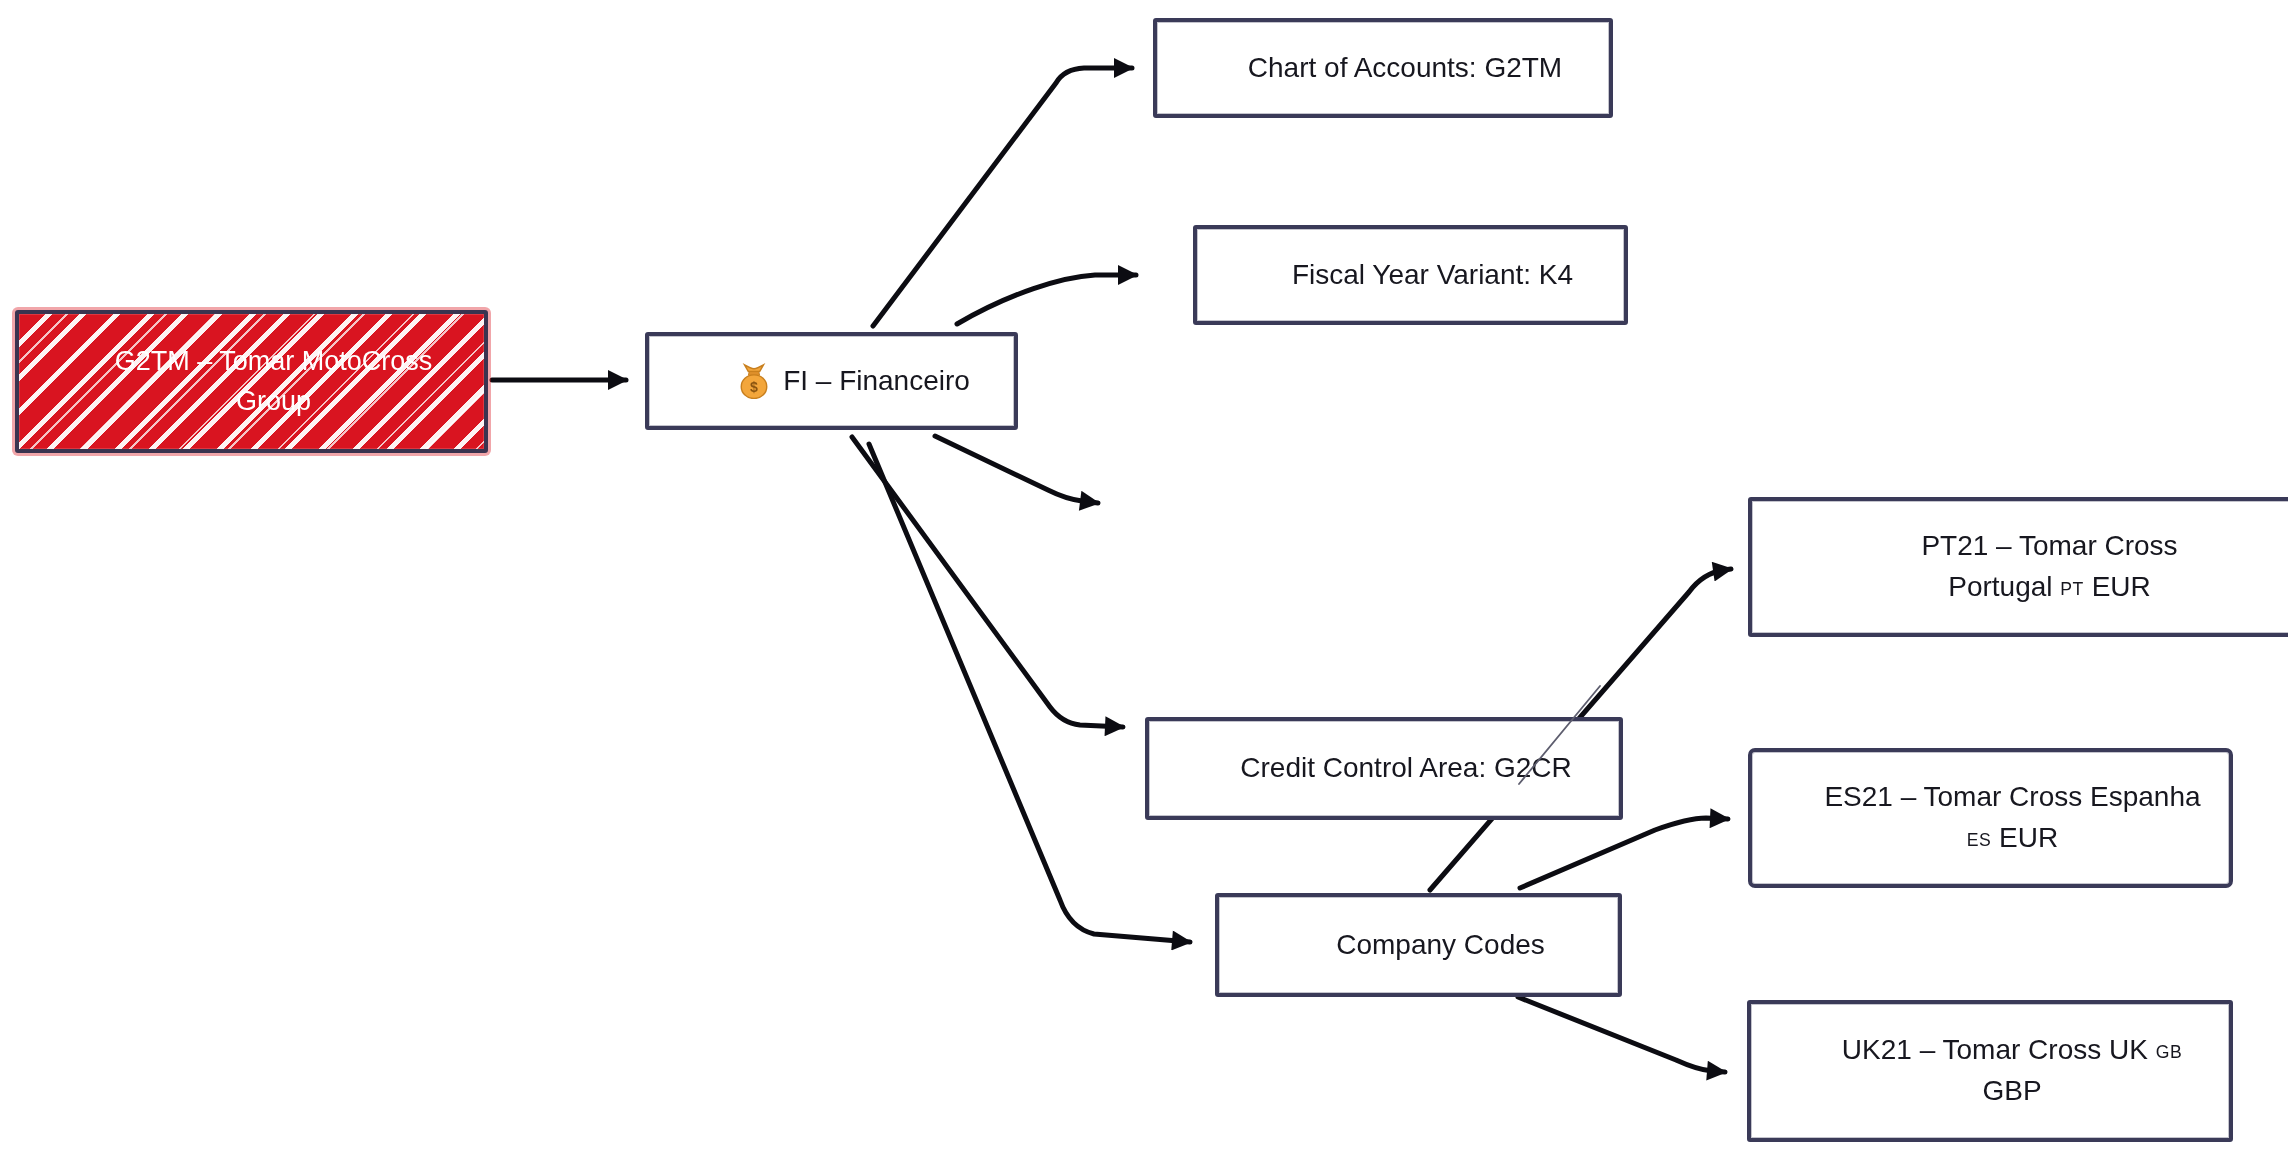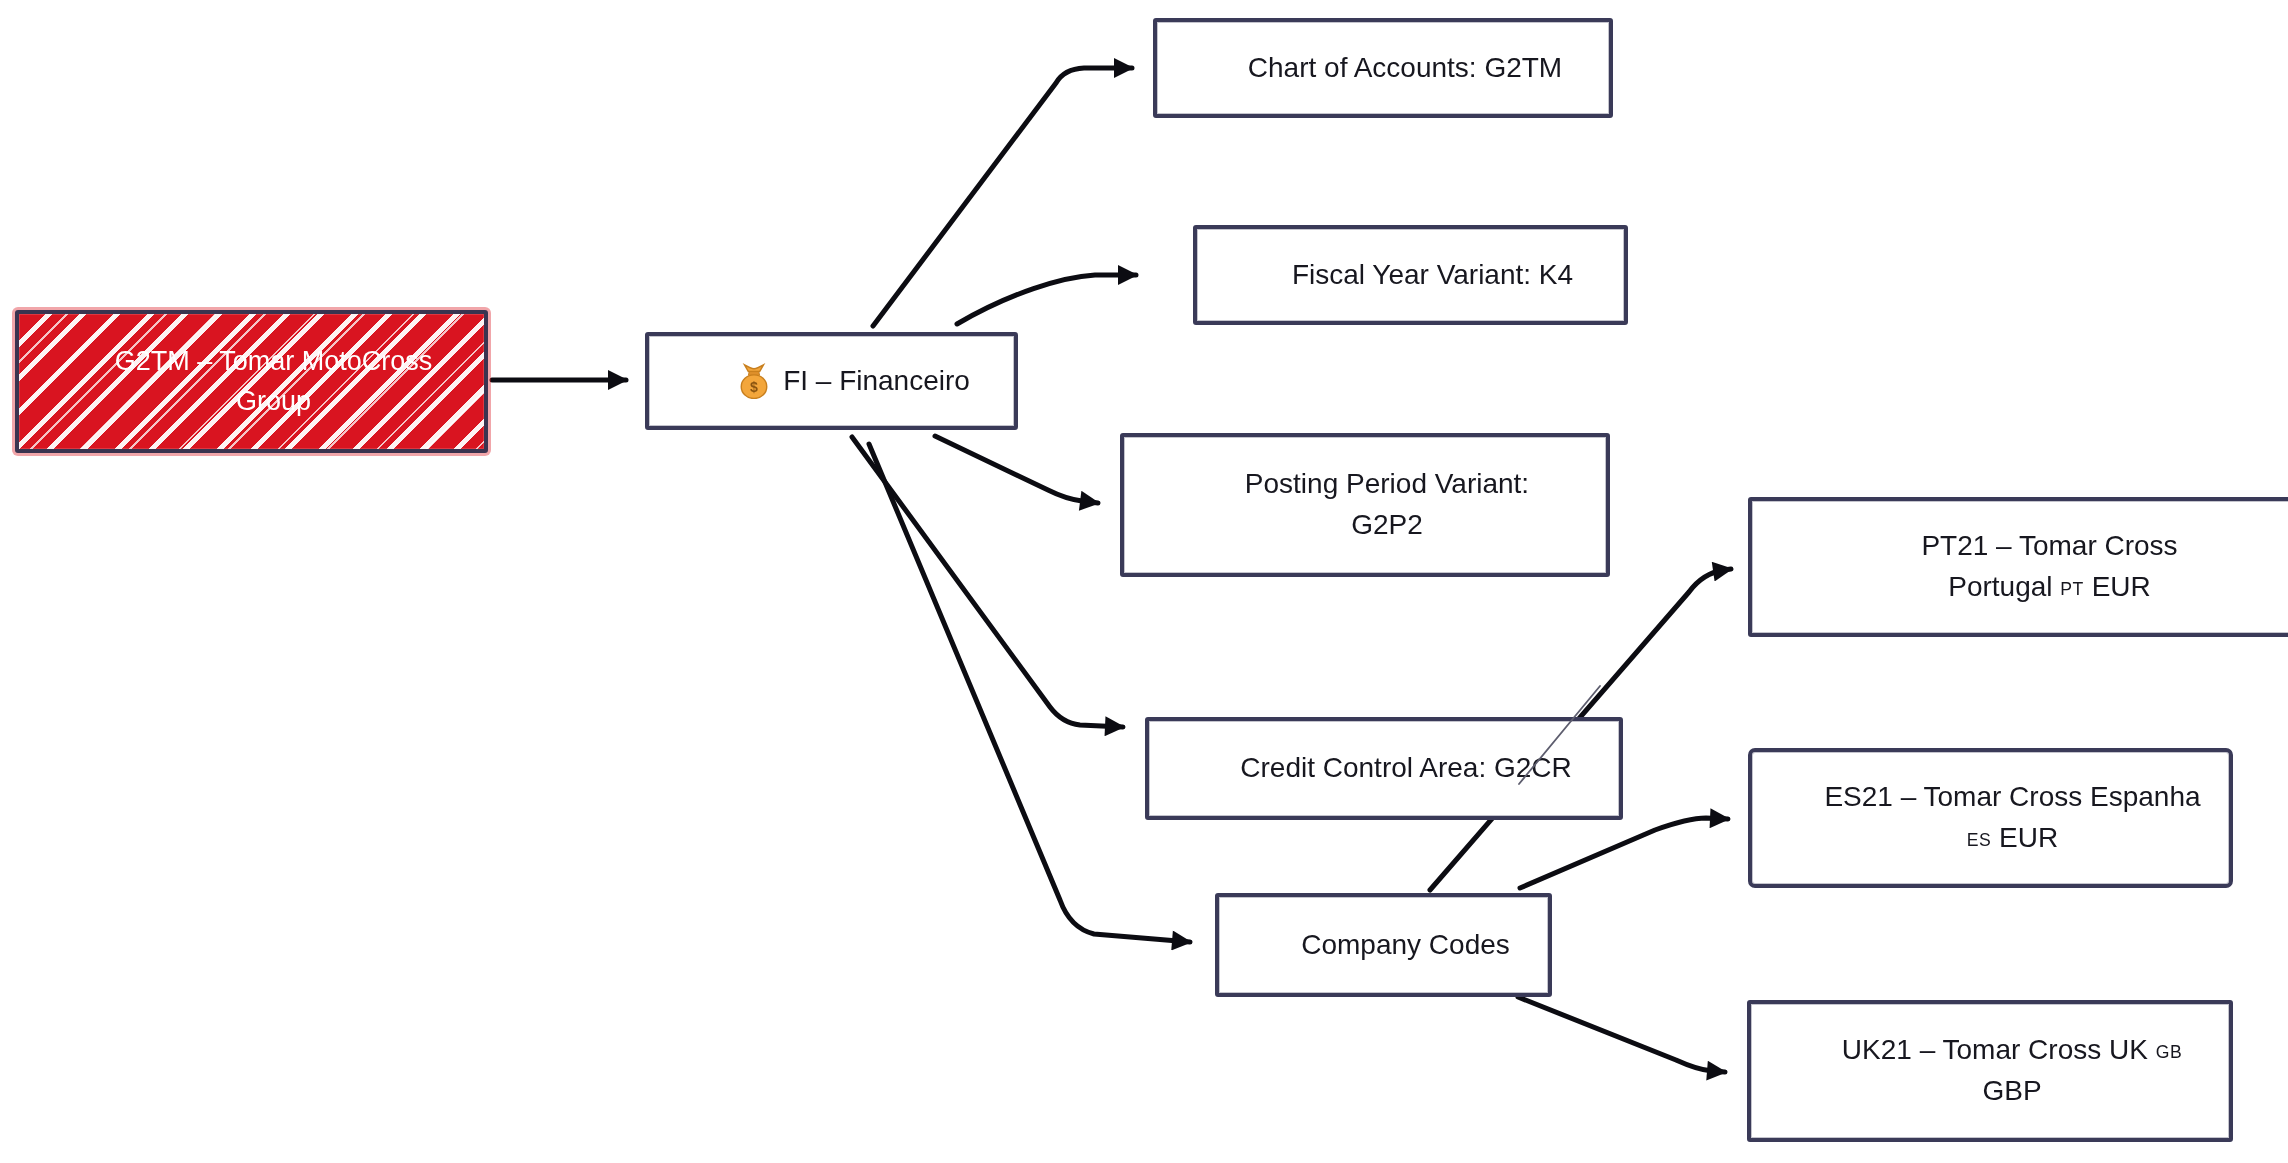--- a/index.html
+++ b/index.html
@@ -75,30 +75,26 @@
   </div>
 
   <div class="node" style="left:1153px;top:18px;width:460px;height:100px;">
     <span class="ln">Chart of Accounts: G2TM</span>
   </div>
 
   <div class="node" style="left:1165px;top:225px;width:435px;height:100px;margin-left:28px;">
     <span class="ln">Fiscal Year Variant: K4</span>
   </div>
 
-  <div class="node" style="left:1120px;top:433px;width:490px;height:144px;">
-    <span class="ln">Posting Period Variant:</span>
-    <span class="ln">G2P2</span>
-  </div>
 
   <div class="node" style="left:1145px;top:685px;width:478px;height:103px;margin-top:32px;">
     <span class="ln">Credit Control Area: G2CR</span>
   </div>
 
-  <div class="node" style="left:1215px;top:893px;width:337px;height:104px;">
+  <div class="node" style="left:1215px;top:893px;width:407px;height:104px;">
     <span class="ln">Company Codes</span>
   </div>
 
   <div class="node" style="left:1748px;top:497px;width:559px;height:140px;">
     <span class="ln">PT21 – Tomar Cross</span>
     <span class="ln">
       <span>Portugal</span>
       <span class="cc">PT</span>
       <span>EUR</span>
     </span>

